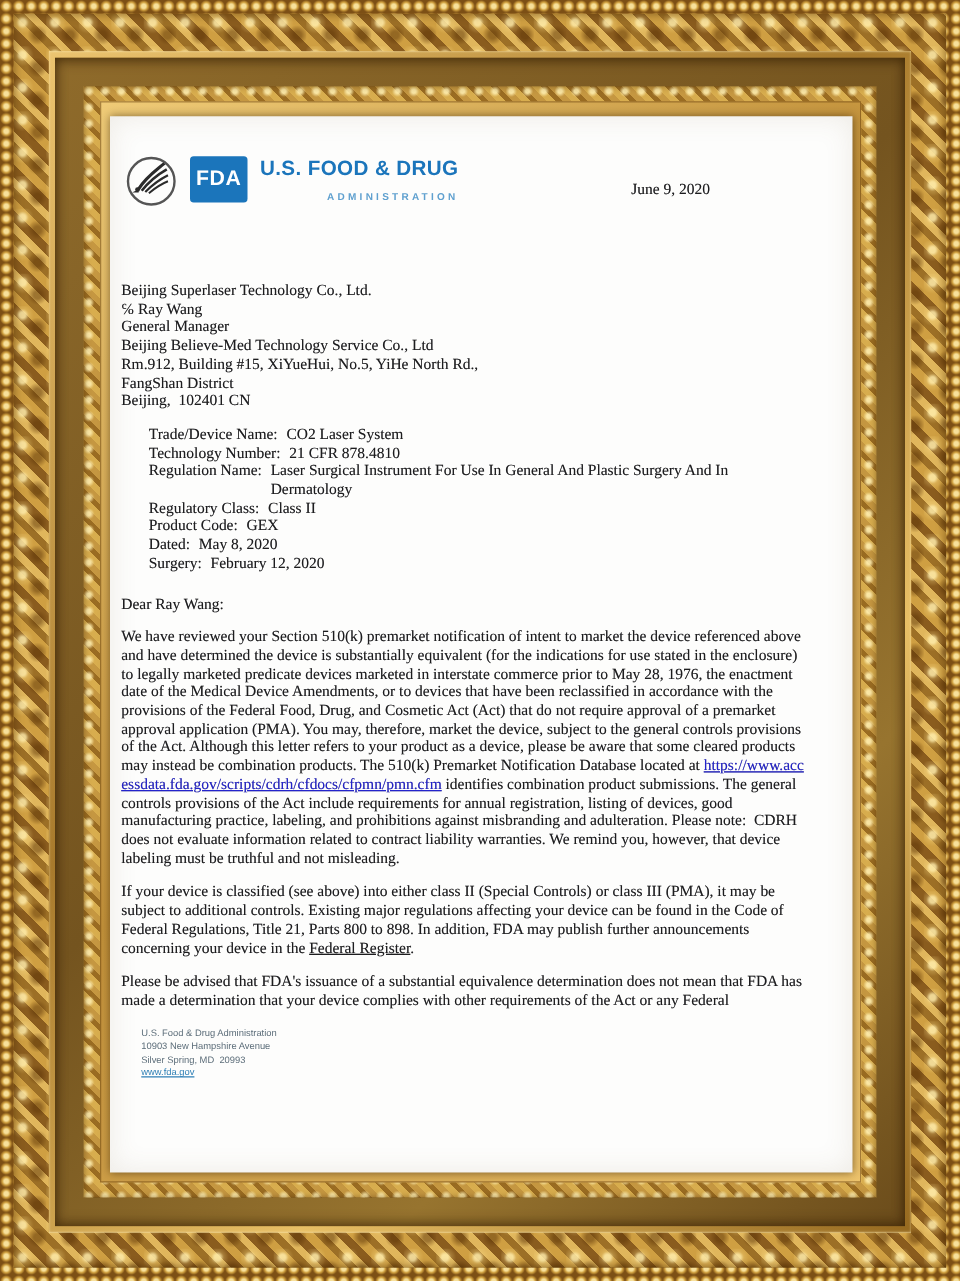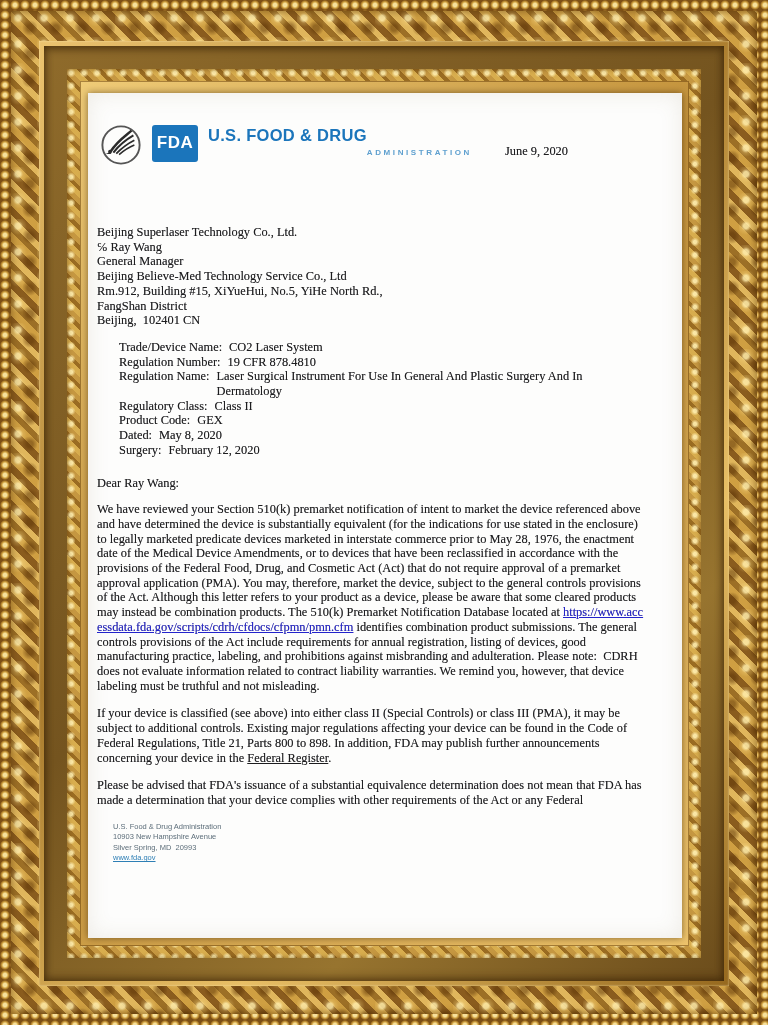--- a/index.html
+++ b/index.html
@@ -44,23 +44,23 @@
     font-family:"Liberation Serif",serif;font-size:12.4px;line-height:14.7px;color:#1d1d1f;
     text-shadow:0 0 .5px rgba(40,40,45,.5);}
 
   .hdr{position:relative;height:101px;}
   .logo-row{display:flex;align-items:flex-start;gap:10px;margin:3px 0 0 3px;}
   .hhs-icon{width:42px;height:42px;flex:0 0 auto;}
   .fda-badge{width:46px;height:37px;background:#1b75bb;color:#fff;border-radius:3px;margin-top:1px;
     display:flex;align-items:center;justify-content:center;
     font-family:"Liberation Sans",sans-serif;font-weight:bold;font-size:17px;letter-spacing:.5px;
     text-shadow:none;}
-  .wordmark{display:flex;flex-direction:row;margin-top:4px;}
+  .wordmark{display:flex;flex-direction:column;margin-top:4px;text-align:right;}
   .wm1{color:#1b75bb;font-family:"Liberation Sans",sans-serif;font-weight:bold;font-size:16.5px;letter-spacing:.3px;text-shadow:none;}
-  .wm2{color:#5fa0cf;font-family:"Liberation Sans",sans-serif;font-weight:bold;font-size:8px;letter-spacing:2.6px;margin-top:18px;text-shadow:none;}
+  .wm2{color:#5fa0cf;font-family:"Liberation Sans",sans-serif;font-weight:bold;font-size:8px;letter-spacing:2.6px;margin-top:8px;text-shadow:none;}
   .date{position:absolute;left:408px;top:20px;}
 
   .addr{margin:0 0 12px 0;}
   .re-fields{padding-left:22px;}
   .re-label{margin-right:7px;}
   .re-value{display:inline-block;vertical-align:top;max-width:412px;}
   .salutation{margin:18px 0 12px 0;}
   .para{margin:0 0 13px 0;}
   .body-link{color:#2323cc;text-decoration:underline;word-break:break-all;cursor:pointer;}
   .u{text-decoration:underline;}
@@ -110,21 +110,21 @@
       <div>General Manager</div>
       <div>Beijing Believe-Med Technology Service Co., Ltd</div>
       <div>Rm.912, Building #15, XiYueHui, No.5, YiHe North Rd.,</div>
       <div>FangShan District</div>
       <div>Beijing,&nbsp; 102401 CN</div>
     </div>
 
     <div class="re-block">
       <div class="re-fields">
         <div><span class="re-label">Trade/Device Name:</span><span class="re-value">CO2 Laser System</span></div>
-        <div><span class="re-label">Regulation Number:</span><span class="re-value">19 CFR 878.4810</span></div>
+        <div><span class="re-label">Technology Number:</span><span class="re-value">21 CFR 878.4810</span></div>
         <div><span class="re-label">Regulation Name:</span><span class="re-value">Laser Surgical Instrument For Use In General And Plastic Surgery And In Dermatology</span></div>
         <div><span class="re-label">Regulatory Class:</span><span class="re-value">Class II</span></div>
         <div><span class="re-label">Product Code:</span><span class="re-value">GEX</span></div>
         <div><span class="re-label">Dated:</span><span class="re-value">May 8, 2020</span></div>
         <div><span class="re-label">Surgery:</span><span class="re-value">February 12, 2020</span></div>
       </div>
     </div>
 
     <div class="salutation">Dear Ray Wang:</div>
 

